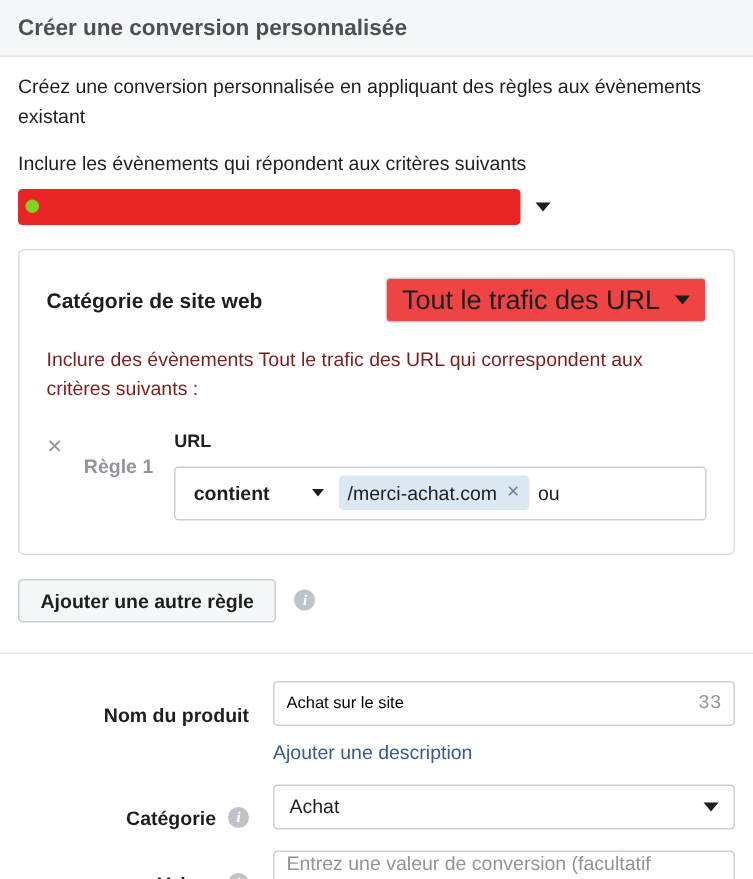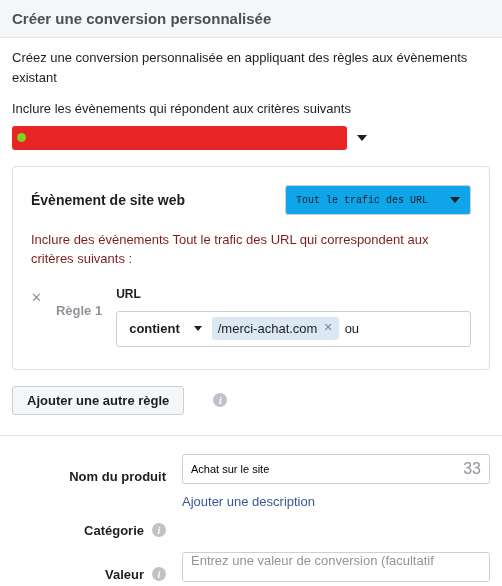--- a/index.html
+++ b/index.html
@@ -39,45 +39,45 @@
   }
   .rules-box {
     border: 1px solid #dadde1;
     border-radius: 4px;
     padding: 18px 18px 22px 18px;
     margin: 0 12px 16px 12px;
   }
   .row { display:flex; justify-content:space-between; align-items:center; }
   .event-label { font-size:14px; font-weight:600; color:#1c1e21; }
   .select-box {
-    border:1px solid #ccd0d5;border-radius:3px;background:#0ea5e9;
+    border:1px solid #ccd0d5;border-radius:3px;background:#ef4444;
     height:30px;display:flex;align-items:center;justify-content:space-between;
-    padding:0 10px;cursor:pointer;font-size:10px;min-width:186px;font-family:Liberation Mono, monospace;
+    padding:0 10px;cursor:pointer;font-size:18px;min-width:186px;
   }
   .rules-hint { color:#7f1d1d; font-size:13px; line-height:1.45; margin:16px 0 18px 0;}
   .rule-row { display:flex; align-items:flex-start; gap:14px;}
   .x-icon { color:#90949c; font-size:13px; margin-top:3px;}
   .rule-name { color:#90949c; font-size:13px; font-weight:600; margin-top:16px; white-space:nowrap;}
   .url-block { flex:1; }
   .url-label{ font-size:12px; font-weight:600; margin-bottom:10px; display:block;}
   .url-input-wrap{
     border:1px solid #ccd0d5;border-radius:3px;display:flex;align-items:center;
     height:36px;padding:3px 6px;gap:6px;
   }
   .contains-pill{
-    display:flex;align-items:center;gap:4px;font-size:13px;font-weight:600;
+    display:flex;align-items:center;gap:18px;font-size:13px;font-weight:600;
     padding:4px 4px 4px 6px;cursor:pointer;
   }
   .url-chip{
     background:#dbe7f2;border-radius:3px;display:flex;align-items:flex-start;
     padding:4px 6px;font-size:13px;color:#1c1e21;gap:6px;
   }
   .chip-x{color:#6b87a3;font-size:11px;cursor:pointer;}
   .or-text{font-size:13px;color:#1c1e21;}
-  .add-rule-row{ display:flex;align-items:center;gap:29px;padding:0 12px 20px 12px;}
+  .add-rule-row{ display:flex;align-items:center;gap:12px;padding:0 12px 20px 12px;}
   .btn {
     border:1px solid #ccd0d5;background:#f5f6f7;border-radius:3px;
     padding:6px 14px;font-size:13px;font-weight:600;color:#1c1e21;cursor:pointer;
   }
   .info-icon{
     width:14px;height:14px;border-radius:50%;background:#bec3c9;color:#fff;
     display:inline-flex;align-items:center;justify-content:center;font-size:10px;
     font-weight:bold;font-style:italic;font-family:Georgia,serif;
   }
   .form-section{ border-top:1px solid #e5e5e5; padding-top:18px; }
@@ -85,21 +85,21 @@
   .form-label{
     width:170px;text-align:right;padding-right:16px;font-size:13px;font-weight:600;
     display:flex;justify-content:flex-end;align-items:center;gap:8px;
   }
   .form-control-wrap{ flex:1; }
   .text-input{
     width:100%;height:30px;border:1px solid #ccd0d5;border-radius:3px;
     padding:0 8px;font-size:13px;display:flex;align-items:center;justify-content:space-between;
   }
   .text-input input{border:none;outline:none;font-size:11px;flex:1;}
-  .char-count{color:#90949c;font-size:16px;}
+  .char-count{color:#90949c;font-size:13px;font-family:Liberation Mono, monospace;}
   .link{ color:#385898;font-size:13px;cursor:pointer; }
   .select-full{
     width:100%;height:30px;border:1px solid #ccd0d5;border-radius:3px;
     padding:0 10px;font-size:13px;display:flex;align-items:center;justify-content:space-between;
     cursor:pointer;background:#fff;
   }
   .placeholder-input{
     width:100%;height:30px;border:1px solid #ccd0d5;border-radius:3px;
     padding:0 8px;font-size:13px;
   }
@@ -125,21 +125,21 @@
   <div class="redbar-wrap">
     <div class="redbar">
       <span class="green-dot"></span>
     </div>
     <span class="tri-down"></span>
   </div>
 </div>
 
 <div class="rules-box">
   <div class="row">
-    <div class="event-label">Évènement de site web</div>
+    <div class="event-label">Catégorie de site web</div>
     <div class="select-box">
       <span>Tout le trafic des URL</span>
       <span class="tri-down"></span>
     </div>
   </div>
 
   <div class="rules-hint">Inclure des évènements Tout le trafic des URL qui correspondent aux critères suivants :</div>
 
   <div class="rule-row">
     <span class="x-icon">✕</span>
@@ -187,20 +187,26 @@
     </div>
   </div>
 
   <div class="spacer-row"></div>
 
   <div class="form-row">
     <div class="form-label">
       <span>Catégorie</span>
       <span class="info-icon">i</span>
     </div>
+    <div class="form-control-wrap">
+      <div class="select-full">
+        <span>Achat</span>
+        <span class="tri-down"></span>
+      </div>
+    </div>
   </div>
 
   <div class="spacer-row"></div>
 
   <div class="form-row">
     <div class="form-label">
       <span>Valeur</span>
       <span class="info-icon">i</span>
     </div>
     <div class="form-control-wrap">

